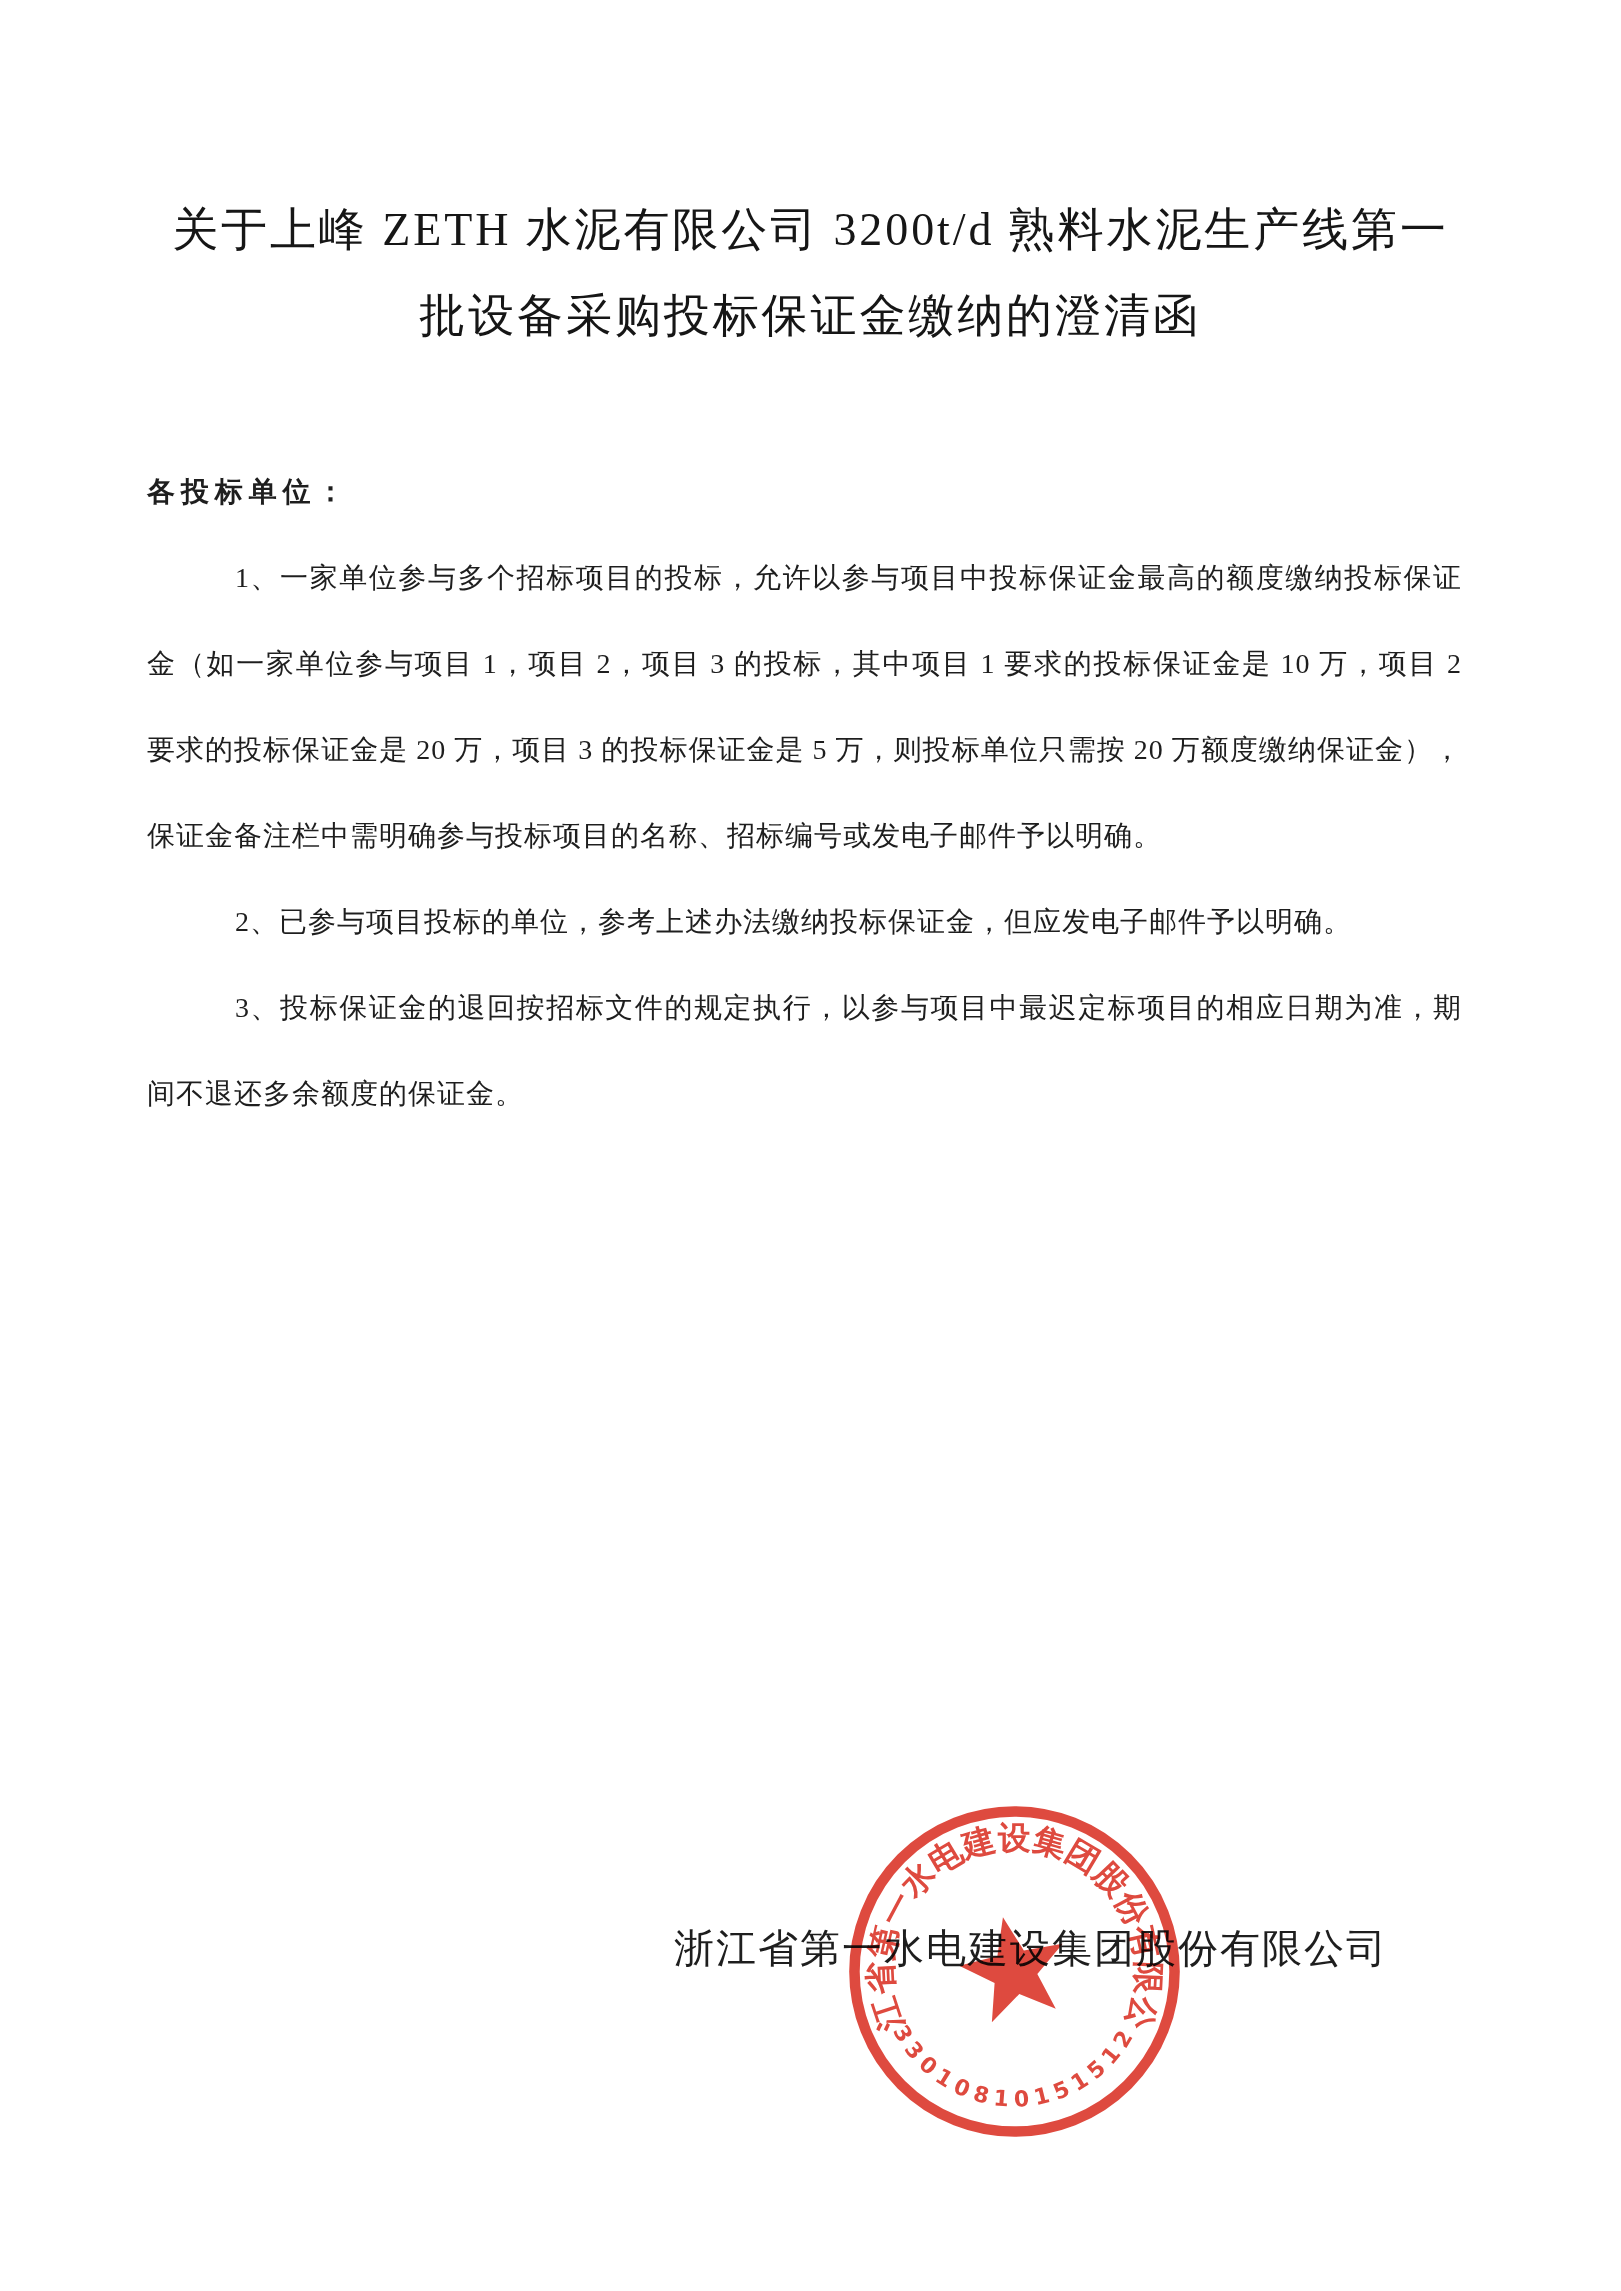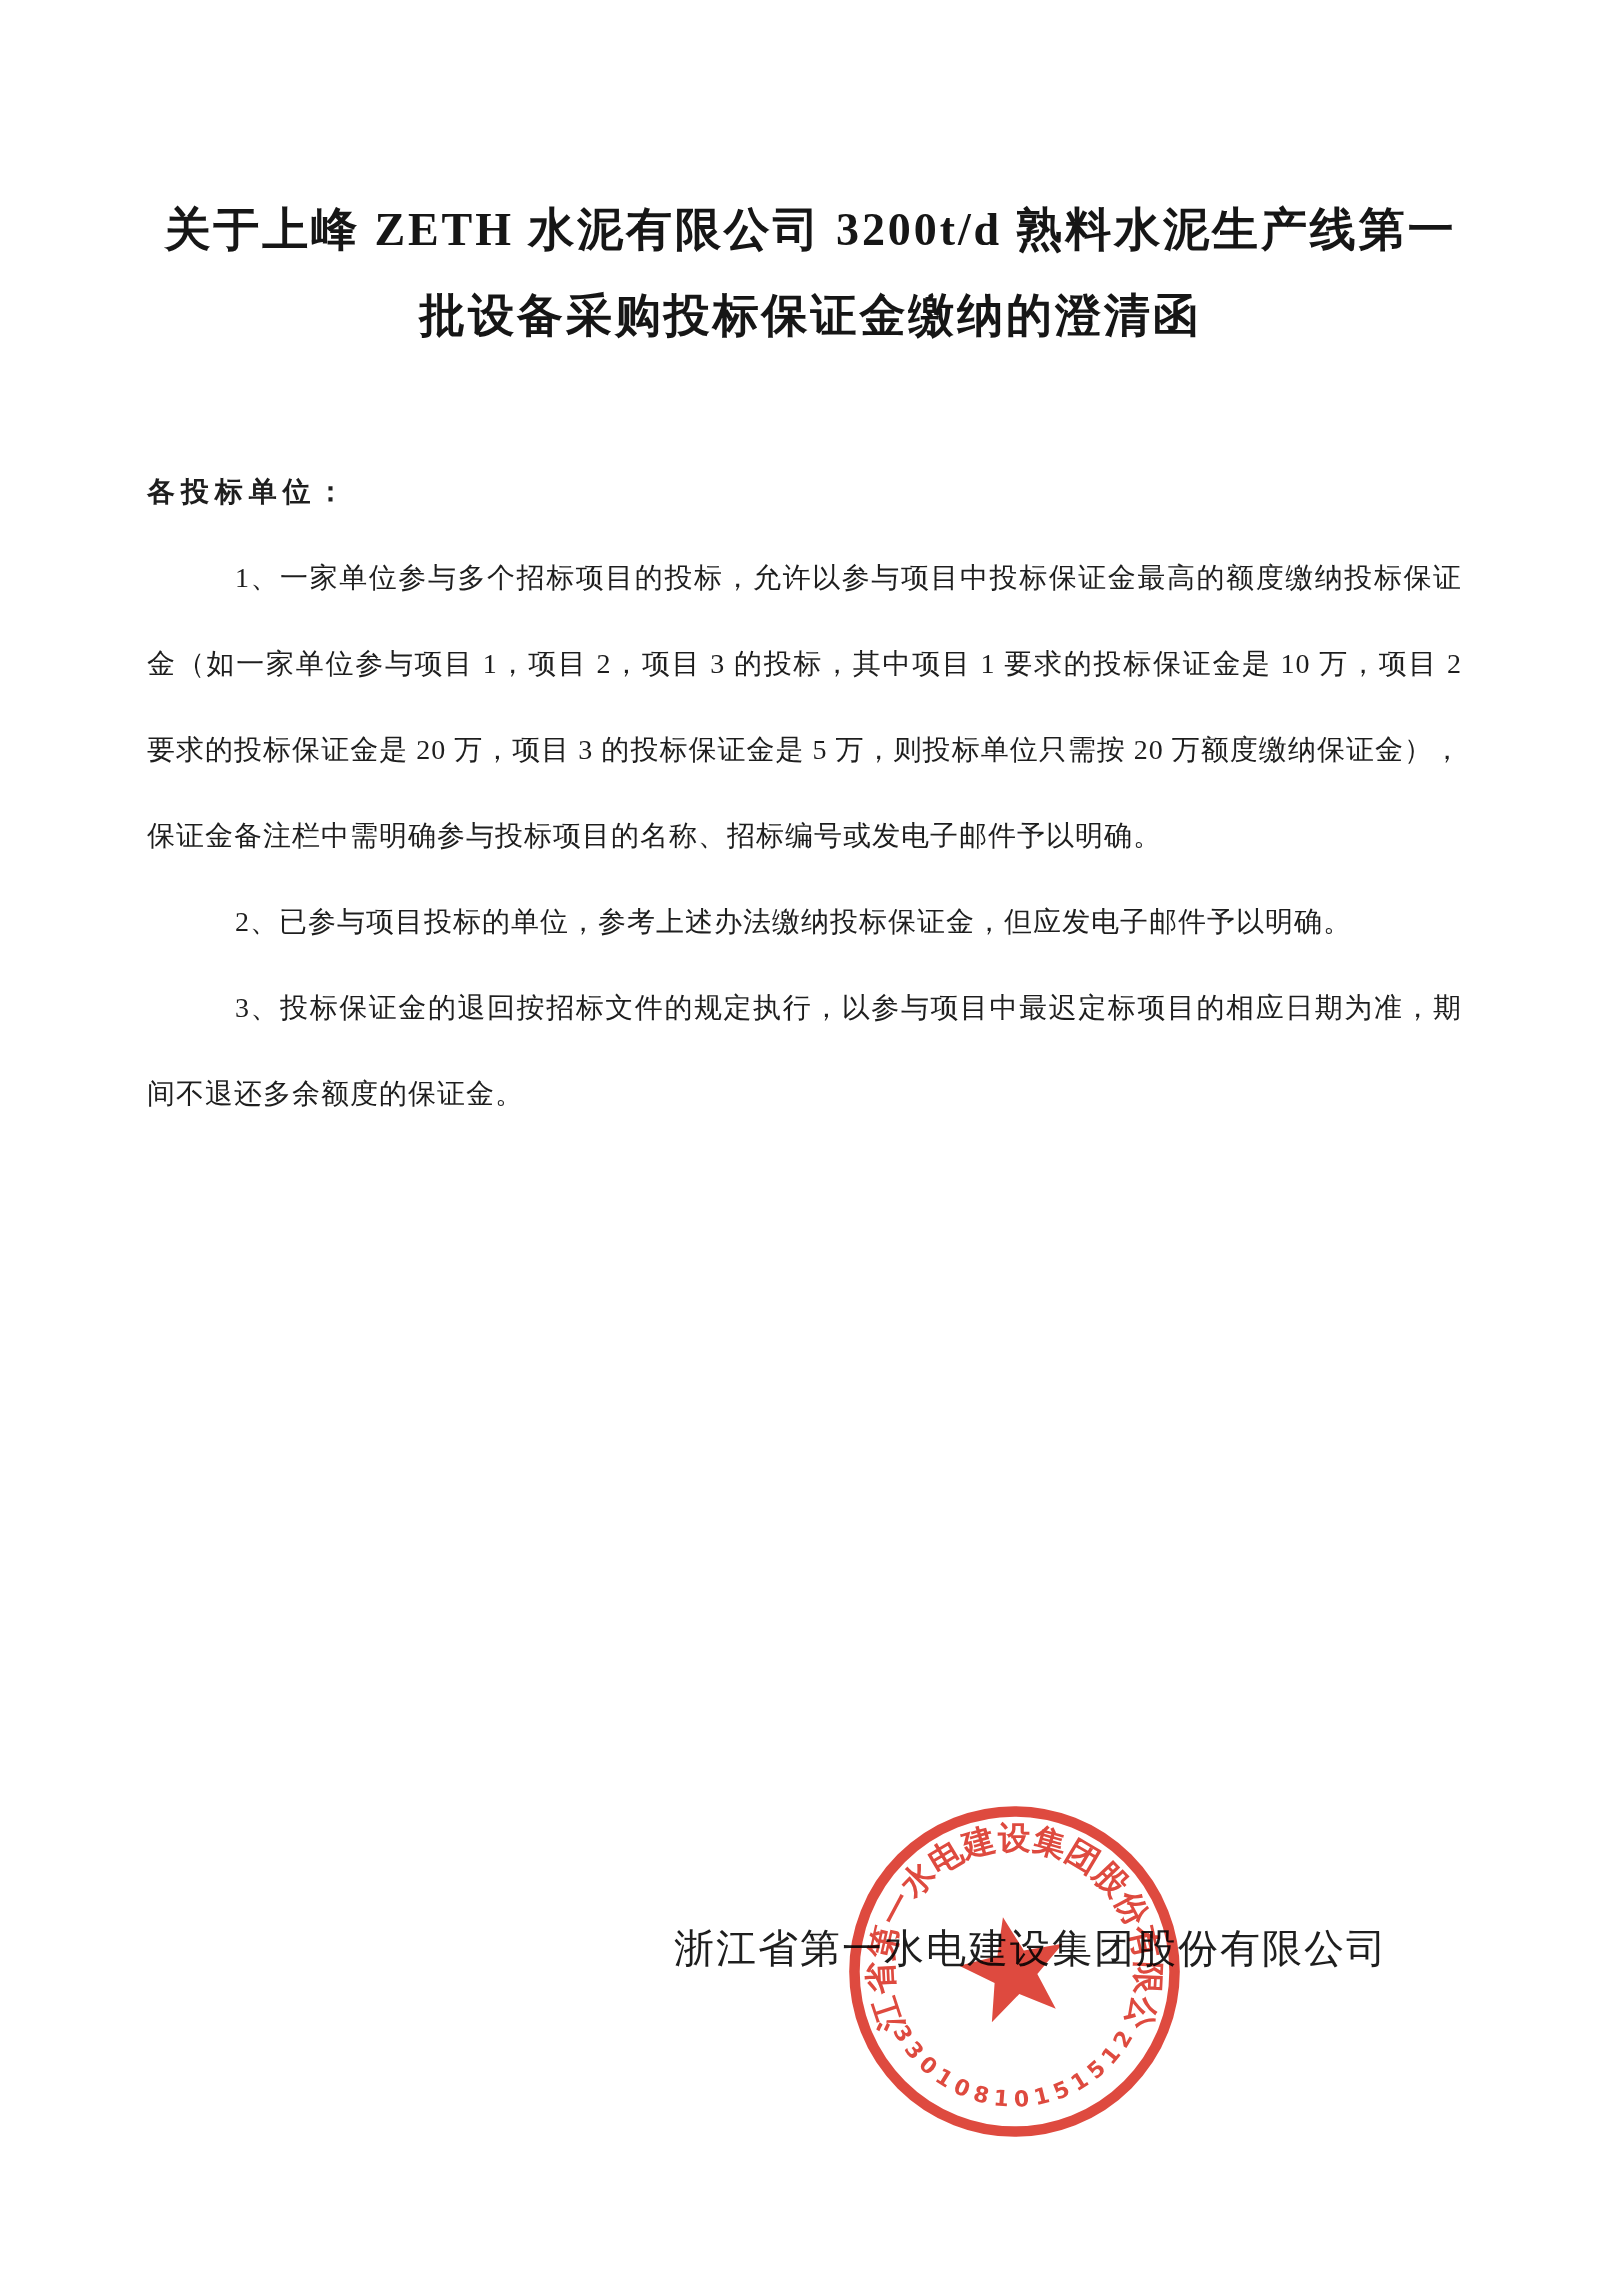--- a/index.html
+++ b/index.html
@@ -17,21 +17,21 @@
     color: #1c1c1c;
     font-family: "Liberation Serif", "DejaVu Serif", serif;
   }
   
   .title-block {
     position: absolute;
     top: 187px;
     left: 59px;
     right: 59px;
     text-align: center;
-    font-weight: 700;
+    font-weight: 400;
     font-size: 46px;
     line-height: 86px;
     letter-spacing: 2.9px;
     color: #161616;
   }
   
   .body-block {
     position: absolute;
     top: 449px;
     left: 147px;

